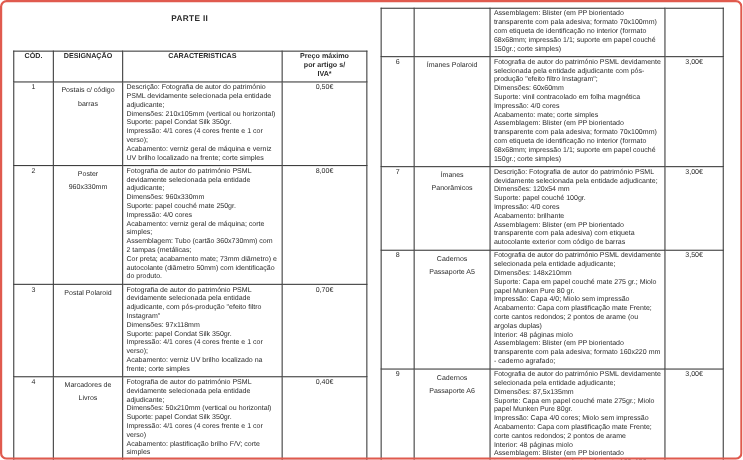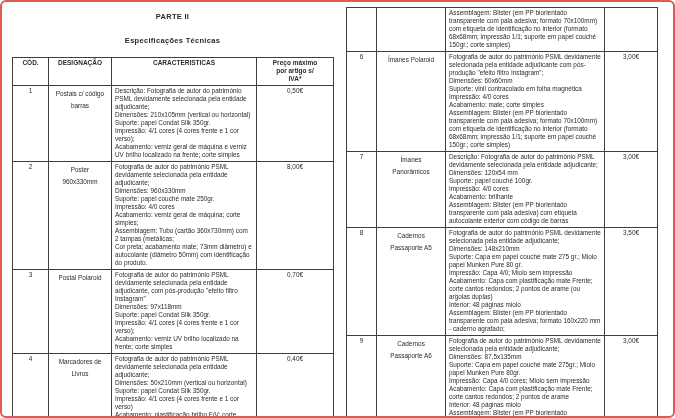--- a/index.html
+++ b/index.html
@@ -8,21 +8,21 @@
     font-family:"Liberation Sans",sans-serif;color:#222;overflow:hidden;
   }
   .page-frame{
     position:absolute;left:0;top:0;right:0;bottom:0;
     border:2px solid #e05a4e;border-radius:6px;pointer-events:none;z-index:5;
   }
   .left-page{position:absolute;left:12px;top:10px;width:321px;}
   .doc-title1,.doc-title2{
     text-align:center;font-weight:bold;font-size:7.5px;letter-spacing:.3px;color:#2b2b2b;
   }
-  .doc-title1{margin:2px 0 15px 0;}
+  .doc-title1{margin:2px 0 25px 0;}
   .doc-title2{margin:0 0 12px 0;}
   table{border-collapse:collapse;table-layout:fixed;}
   table.spec{width:321px;}
   table.spec-right{width:311px;}
   .right-page{position:absolute;left:346px;top:7px;}
   th,td{
     border:1px solid #3f3f3f;vertical-align:top;padding:1px 3px 2px 3px;
     font-size:6.4px;line-height:8px;color:#2b2b2b;overflow:hidden;
   }
   th{font-weight:bold;text-align:center;white-space:pre-line;font-size:6.5px;}
@@ -31,21 +31,20 @@
   td.c-caracteristicas{text-align:left;white-space:pre-line;}
   td.c-preco{text-align:center;}
 </style>
 </head>
 <body>
 
 <div class="page-frame"></div>
 
 <div class="left-page">
   <div class="doc-title1">PARTE II</div>
-  <div class="doc-title2">Especificações Técnicas</div>
 
   <table class="spec">
     <colgroup>
       <col style="width:36px">
         <col style="width:63px">
         <col style="width:145px">
         <col style="width:77px">
     </colgroup>
     <thead>
       <tr>

